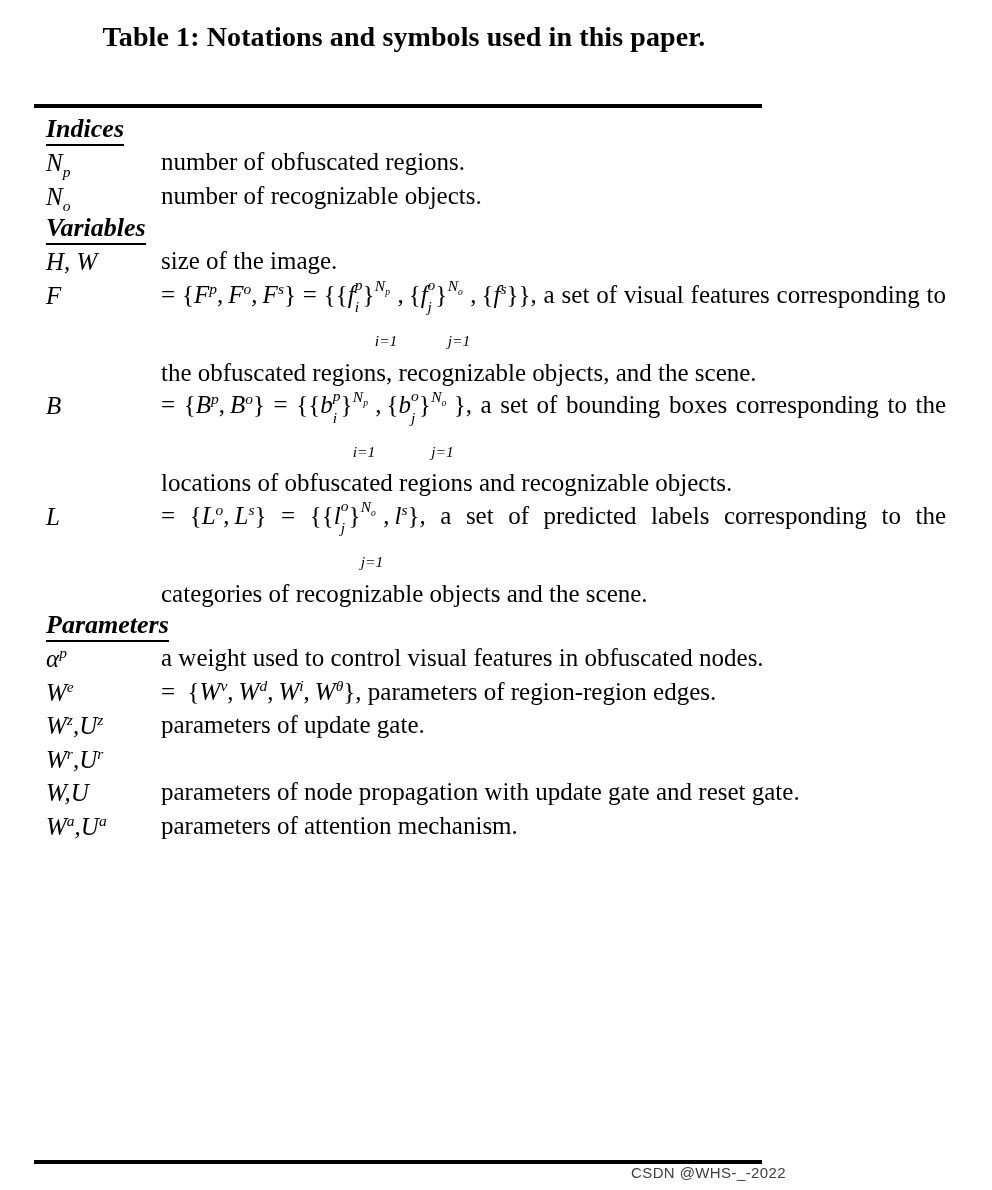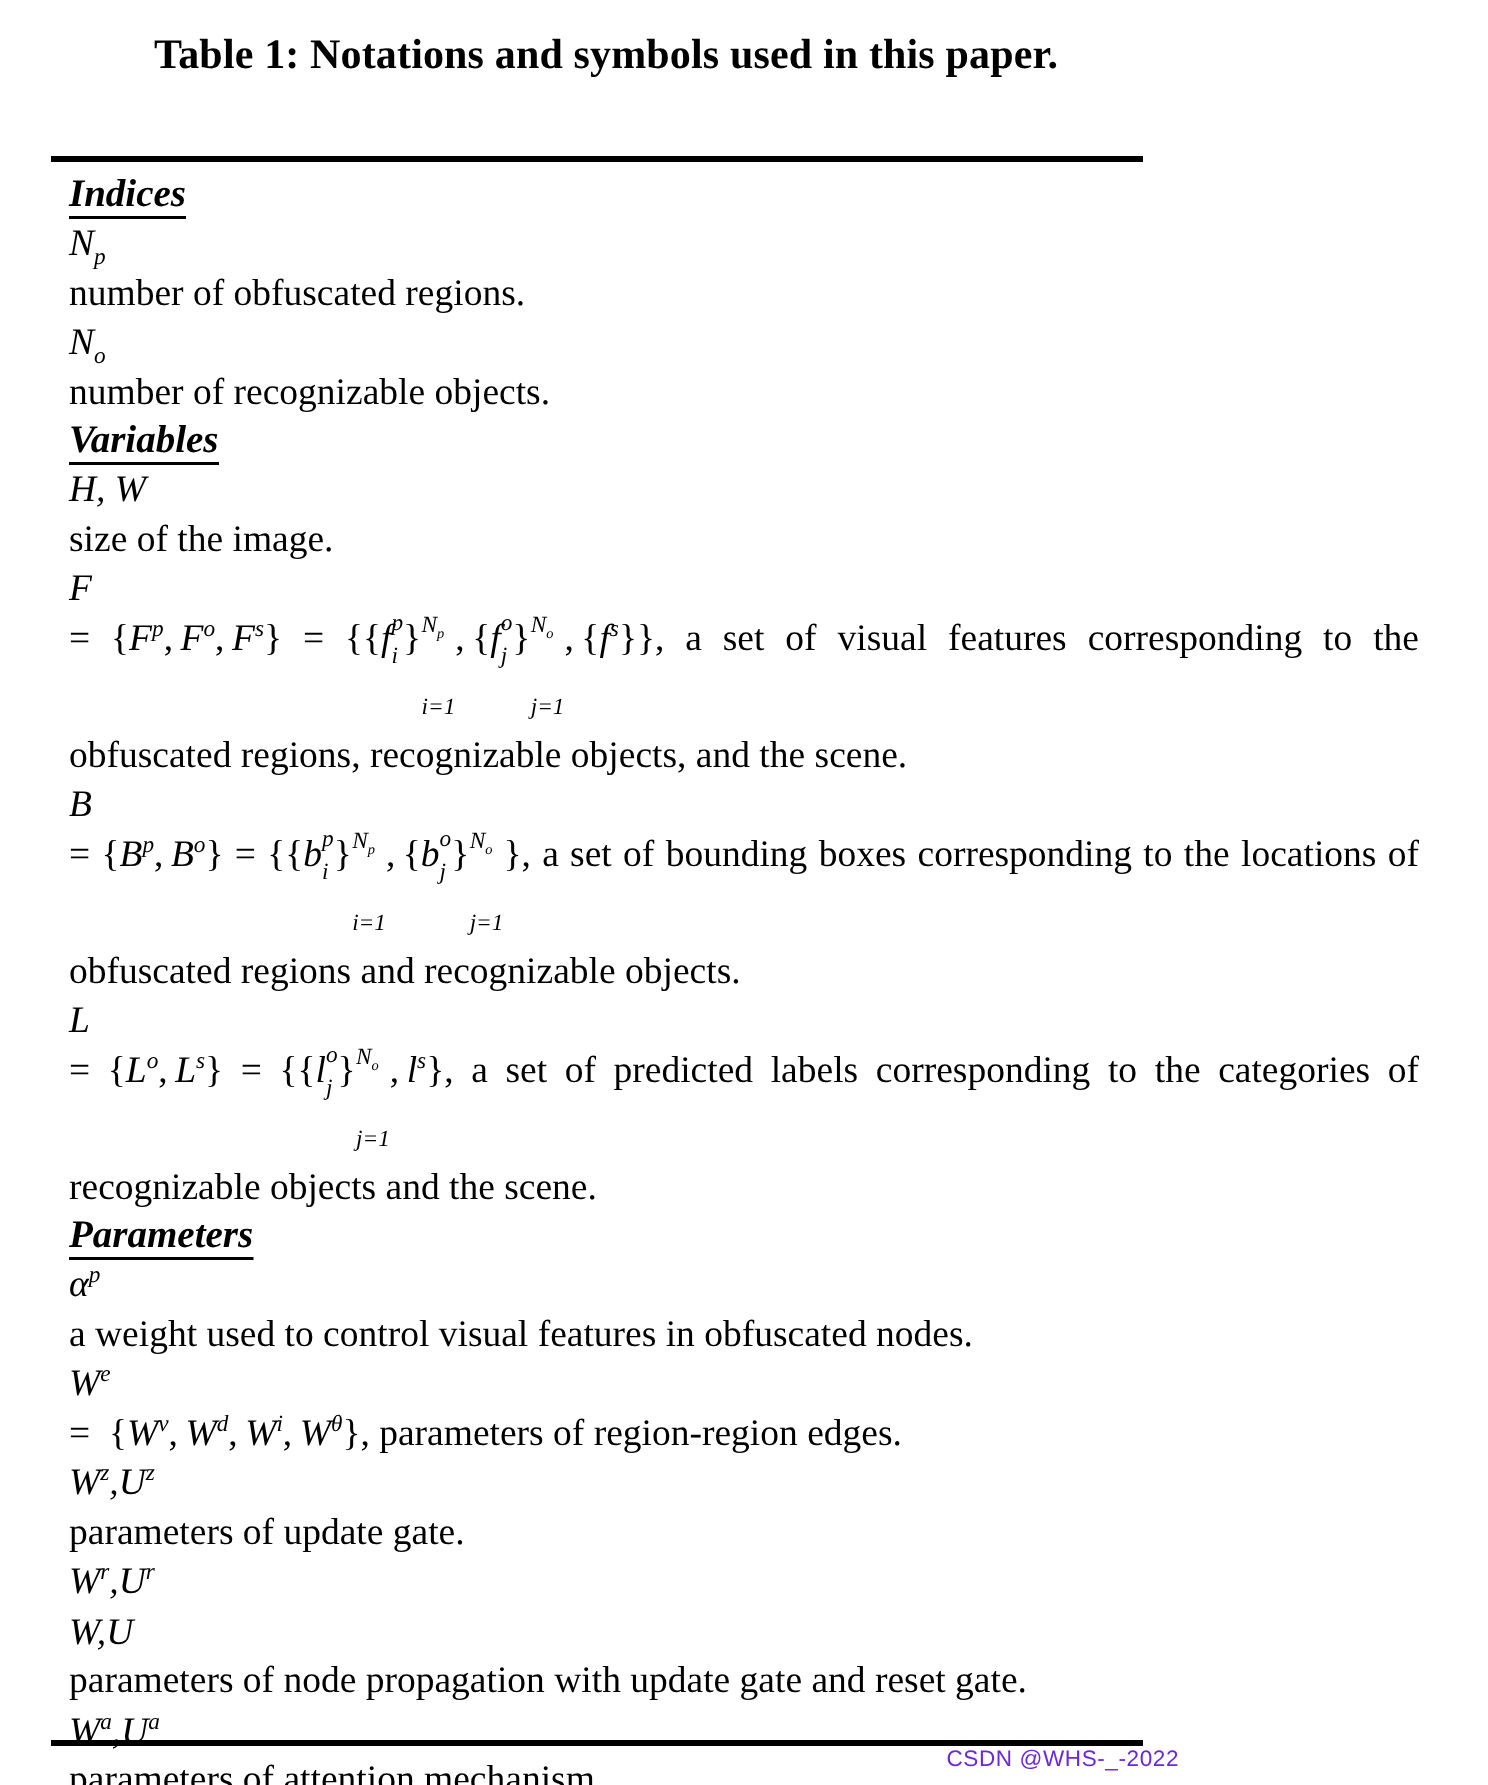--- a/index.html
+++ b/index.html
@@ -73,21 +73,20 @@
     margin: 0;
     padding: 0;
     line-height: 1.20;
   }
 
   .row {
     display: flex;
     align-items: flex-start;
     font-size: 25px;
     line-height: 1.30;
-    flex-direction: column;
   }
   .sym {
     flex: 0 0 auto;
     width: 115px;
     font-style: italic;
     white-space: nowrap;
     padding-top: 1px;
   }
 
   .desc {
@@ -141,21 +140,21 @@
 
   .nosp { letter-spacing: 0; }
 
   
   .watermark {
     position: absolute;
     right: 22px;
     top: 1164px;
     font-family: "Liberation Sans", "DejaVu Sans", sans-serif;
     font-size: 15px;
-    color: #6d28d9;
+    color: #404040;
     letter-spacing: 0.4px;
     white-space: nowrap;
   }
 </style>
 </head>
 <body>
 
 <div class="page">
 
   <div class="caption">Table 1: Notations and symbols used in this paper.</div>

